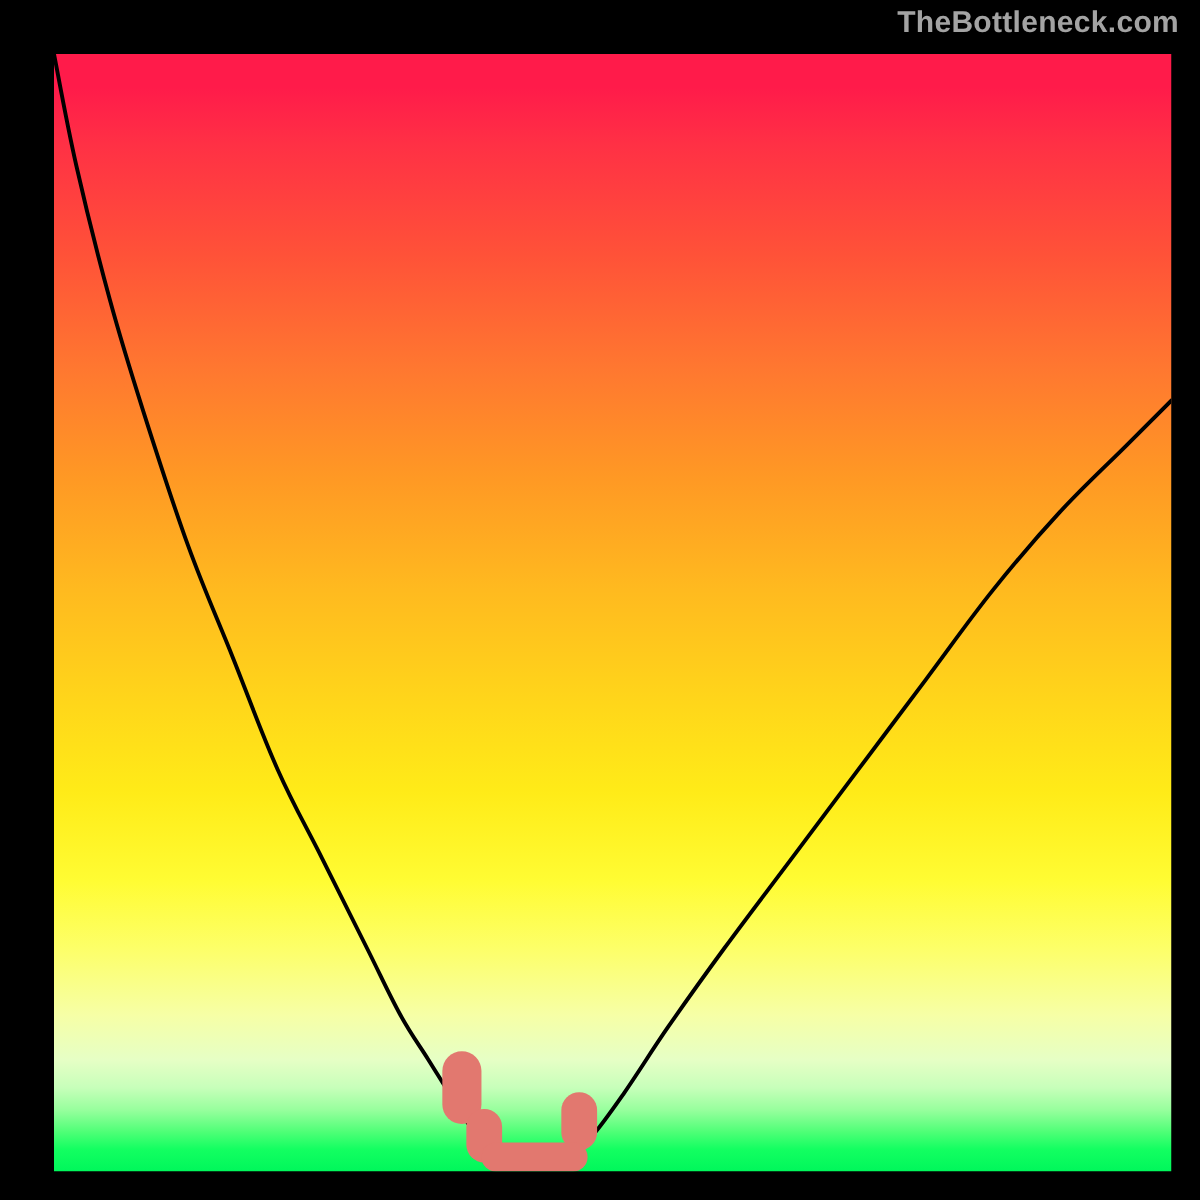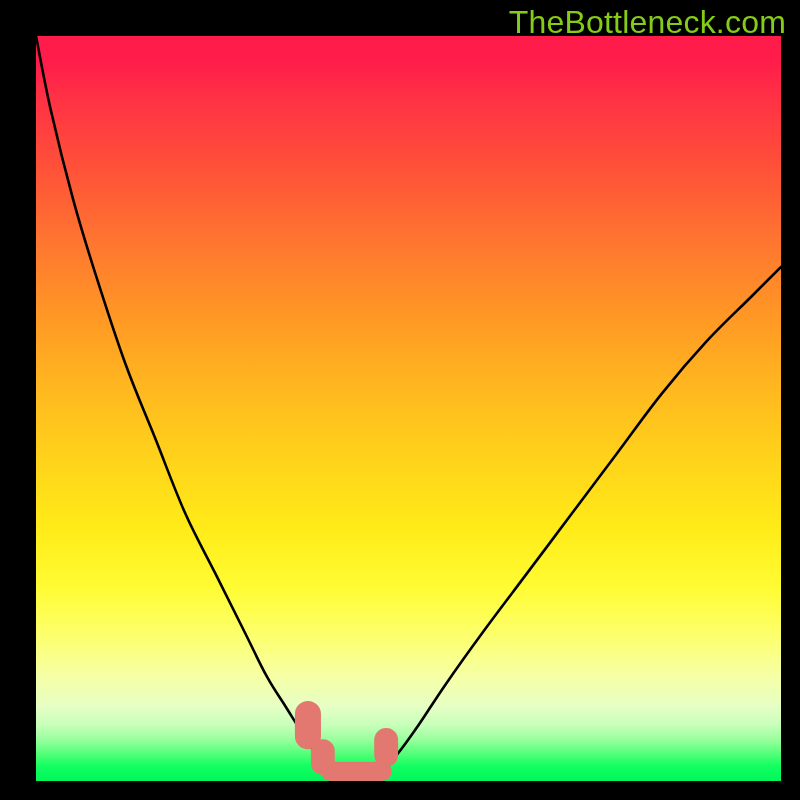--- a/index.html
+++ b/index.html
@@ -59,23 +59,23 @@
     position: absolute;
     left: 0;
     top: 0;
     width: 100%;
     height: 100%;
   }
   .watermark {
     position: absolute;
     top: 4px;
     right: 14px;
-    color: #84cc16;
-    font-size: 32px;
-    font-weight: 400;
+    color: #a3a3a3;
+    font-size: 20px;
+    font-weight: 700;
     letter-spacing: 0.2px;
   }
 </style>
 </head>
 <body>
 
 <div class="frame">
 
   <div class="plot-area">
     <div class="gradient"></div>

